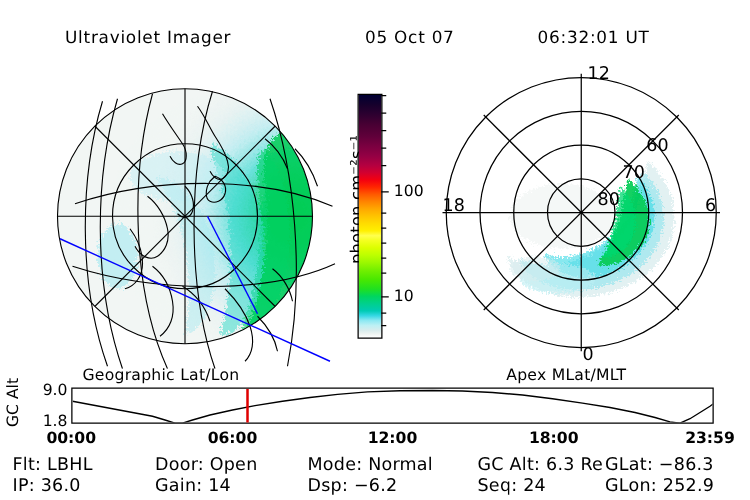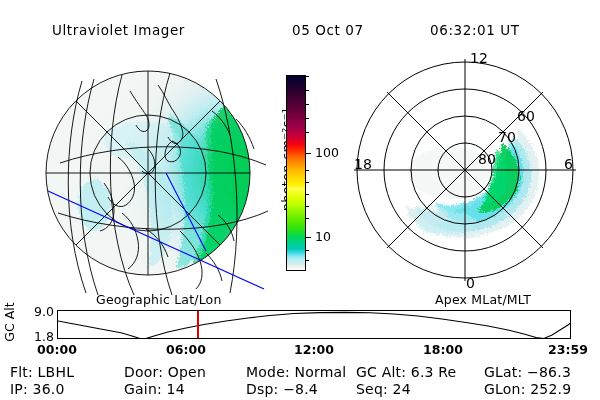--- a/index.html
+++ b/index.html
@@ -113,21 +113,20 @@
 
   
   #mlt-panel { left: 350px; top: 45px; width: 240px; height: 250px; }
 
   
   .panel-caption {
     position: absolute;
     font-size: 12.5px;
     white-space: nowrap;
     letter-spacing: 0.2px;
-    margin-left: 30px;
   }
   #geo-caption { left: 66px; top: 292px; }
   #mlt-caption { left: 405px; top: 292px; }
 
   
   #orbit-strip { left: 0; top: 300px; width: 600px; height: 60px; }
   #orbit-ylabel {
     position: absolute;
     left: -4px; top: 5px;
     width: 46px; height: 34px;
@@ -173,21 +172,21 @@
   .status-row { position: absolute; left: 0; width: 600px; height: 16px; }
   .status-cell {
     position: absolute;
     font-size: 14px;
     white-space: nowrap;
     letter-spacing: 0.2px;
   }
   .sc0 { left: 10px; }
   .sc1 { left: 124px; }
   .sc2 { left: 246px; }
-  .sc3 { left: 356px; }
+  .sc3 { left: 382px; }
   .sc4 { left: 484px; }
 </style>
 </head>
 <body>
 
 <div class="abs" id="header">
   <div class="htext" id="instrument-title">Ultraviolet Imager</div>
   <div class="htext" id="obs-date">05 Oct 07</div>
   <div class="htext" id="obs-time">06:32:01 UT</div>
 </div>
@@ -374,17 +373,17 @@
   <div class="status-row" style="top:0">
     <div class="status-cell sc0">Flt: LBHL</div>
     <div class="status-cell sc1">Door: Open</div>
     <div class="status-cell sc2">Mode: Normal</div>
     <div class="status-cell sc3">GC Alt: 6.3 Re</div>
     <div class="status-cell sc4">GLat: −86.3</div>
   </div>
   <div class="status-row" style="top:17px">
     <div class="status-cell sc0">IP: 36.0</div>
     <div class="status-cell sc1">Gain: 14</div>
-    <div class="status-cell sc2">Dsp:   −8.4</div>
+    <div class="status-cell sc2">Dsp:   −6.2</div>
     <div class="status-cell sc3">Seq: 24</div>
     <div class="status-cell sc4">GLon: 252.9</div>
   </div>
 </div>
 
 </body></html>

